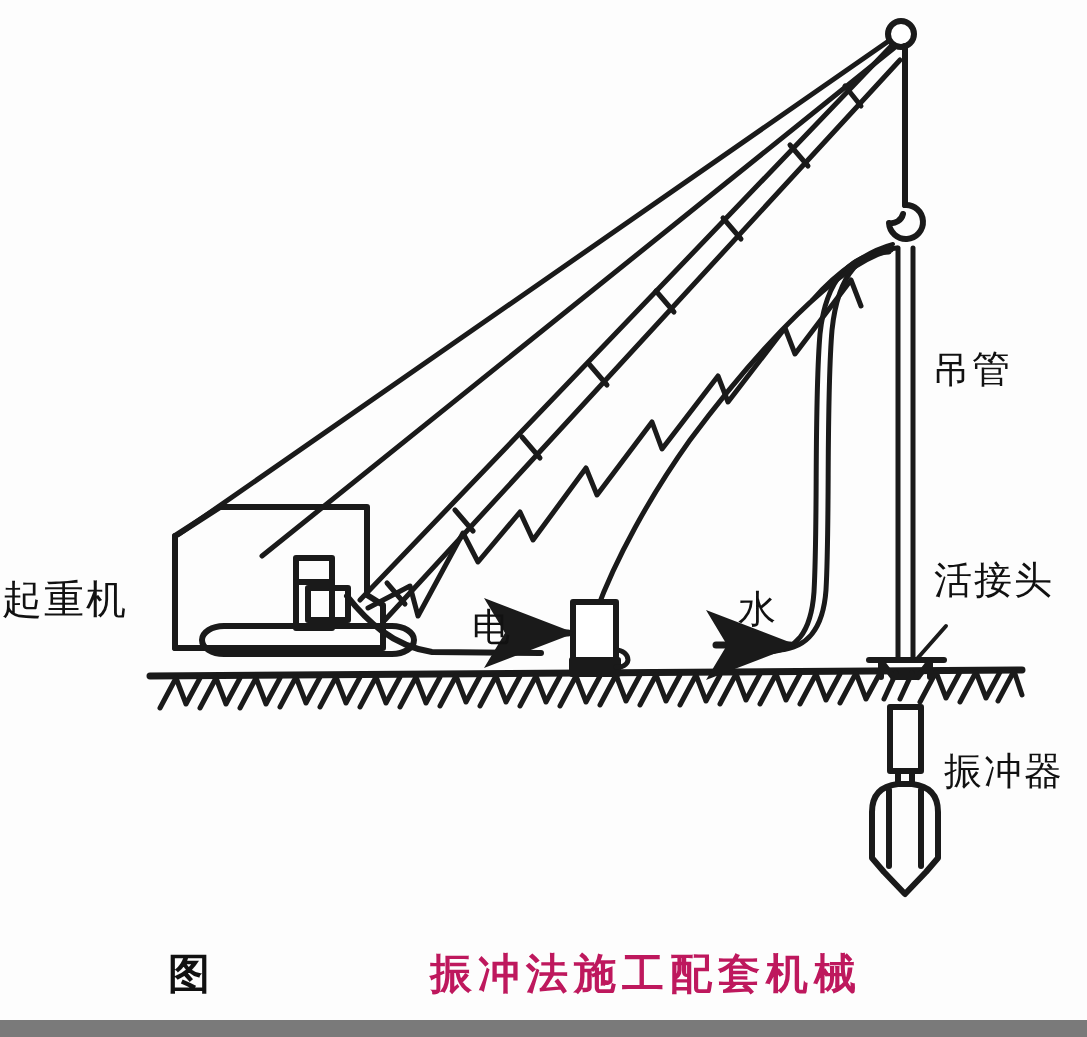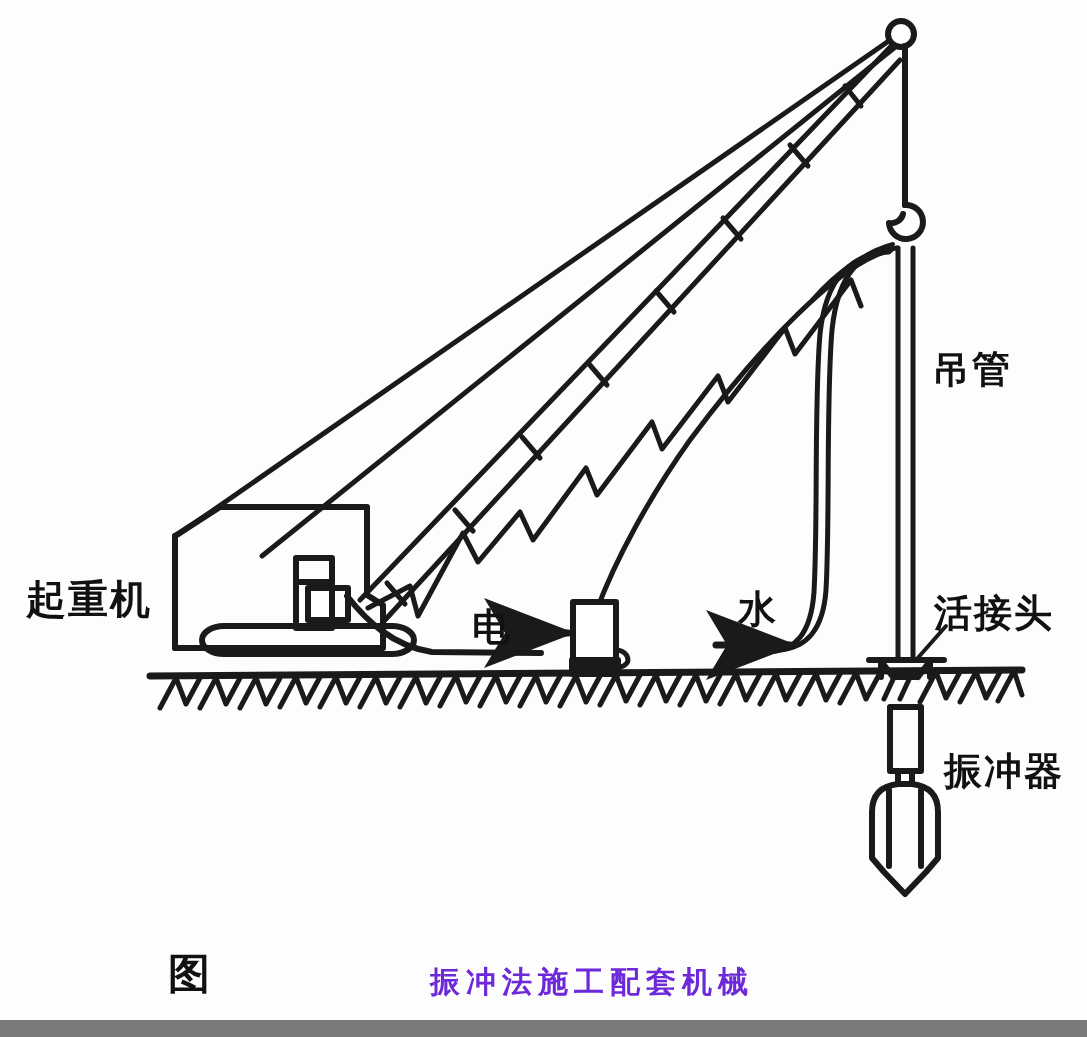--- a/index.html
+++ b/index.html
@@ -20,21 +20,21 @@
   #figure-svg {
     position: absolute;
     left: 0;
     top: 0;
     width: 1087px;
     height: 1037px;
   }
   .lbl {
     position: absolute;
     color: #111111;
-    font-weight: bold;
+    font-weight: normal;
     white-space: nowrap;
     font-family: "DejaVu Sans", "Liberation Sans", sans-serif;
     letter-spacing: 2px;
     text-align: center;
   }
   .lbl-big { font-size: 40px; }
   .lbl-med { font-size: 38px; }
   .caption-row {
     position: absolute;
     left: 0;
@@ -48,26 +48,25 @@
     top: 0px;
     font-size: 42px;
     font-weight: bold;
     color: #111;
     font-family: "DejaVu Sans", "Liberation Sans", sans-serif;
   }
   .cap-title {
     position: absolute;
     left: 430px;
     top: 0px;
-    font-size: 30px;
+    font-size: 42px;
     font-weight: bold;
-    color: #6d28d9;
+    color: #be185d;
     letter-spacing: 6px;
     font-family: "DejaVu Sans", "Liberation Sans", sans-serif;
-    margin-top: 16px;
   }
   .bottom-bar {
     position: absolute;
     left: 0;
     top: 1020px;
     width: 1087px;
     height: 17px;
     background: #7a7a7a;
   }
 </style>
@@ -232,30 +231,30 @@
 
       <g stroke-width="7">
         <line x1="716" y1="645" x2="790" y2="645" marker-end="url(#arrowR)"></line>
       </g>
 
       <g stroke-width="4"></g>
 
     </g>
   </svg>
 
-  <div class="lbl lbl-big" style="left:26px; top:572px;">起重机</div>
+  <div class="lbl lbl-big" style="left:2px; top:572px;">起重机</div>
 
 
   <div class="lbl lbl-med" style="left:472px; top:602px;">电</div>
 
   <div class="lbl lbl-med" style="left:738px; top:584px;">水</div>
 
   <div class="lbl lbl-med" style="left:932px; top:344px;">吊管</div>
 
-  <div class="lbl lbl-med" style="left:934px; top:588px;">活接头</div>
+  <div class="lbl lbl-med" style="left:934px; top:555px;">活接头</div>
 
   <div class="lbl lbl-med" style="left:944px; top:746px;">振冲器</div>
 
   <div class="caption-row">
     <span class="cap-fig">图</span>
     <span class="cap-title">振冲法施工配套机械</span>
   </div>
 
   <div class="bottom-bar"></div>
 

